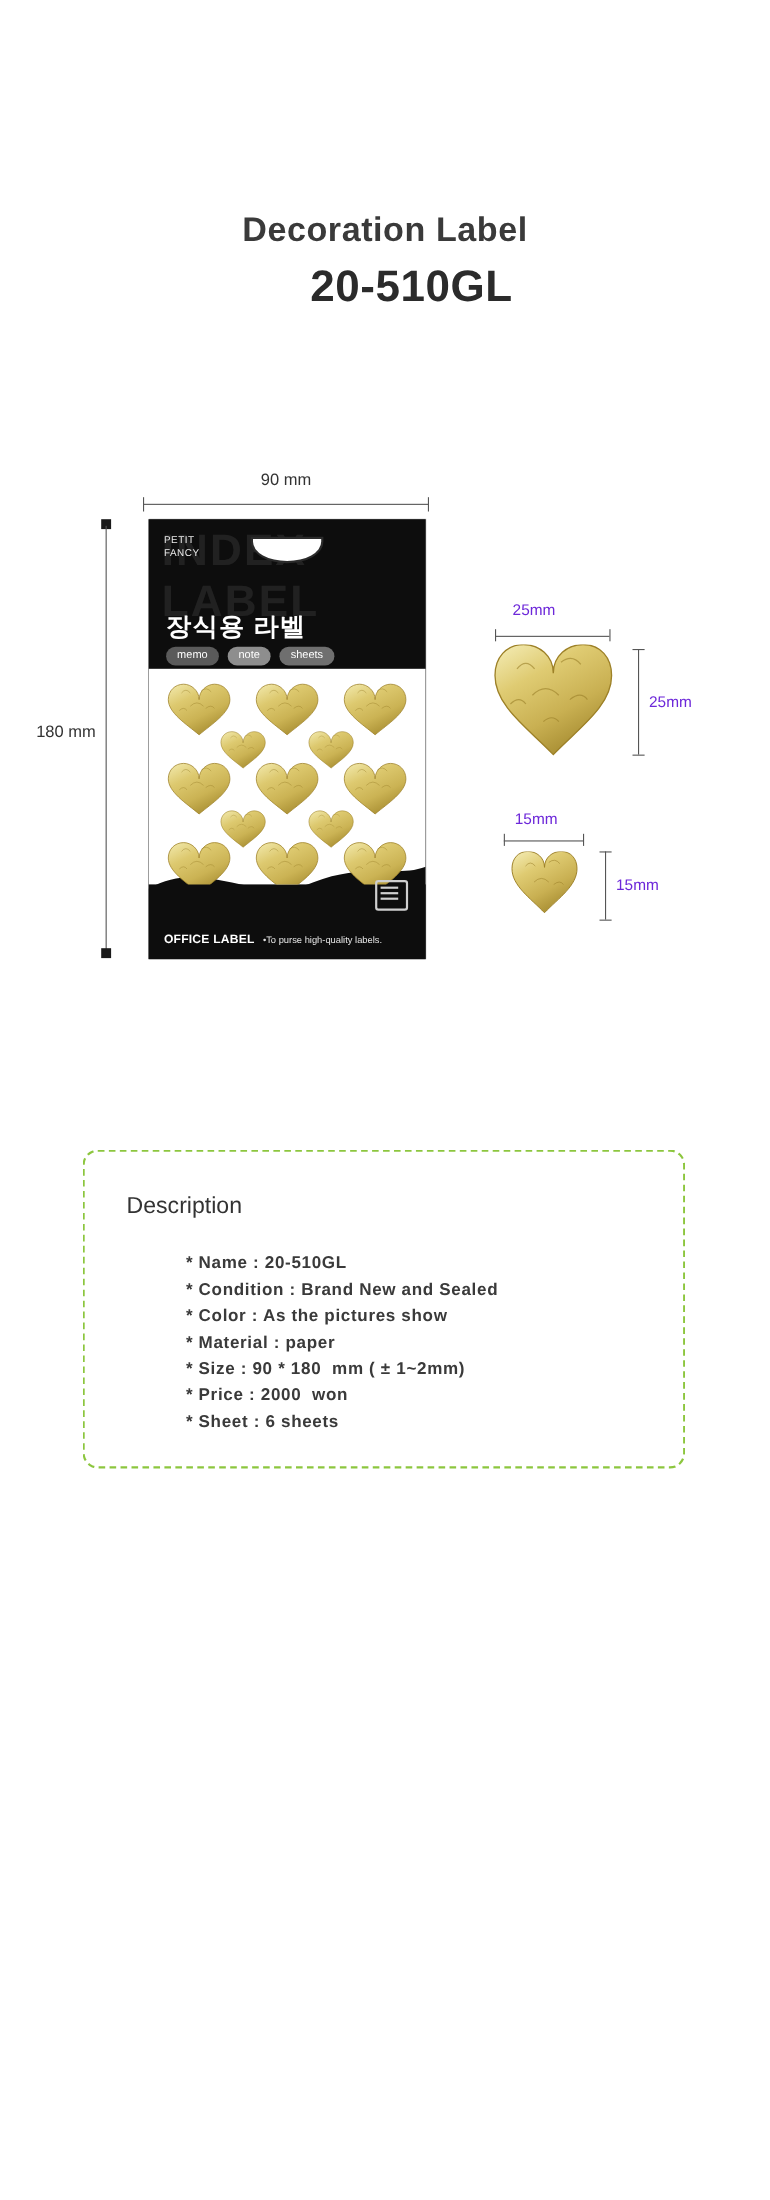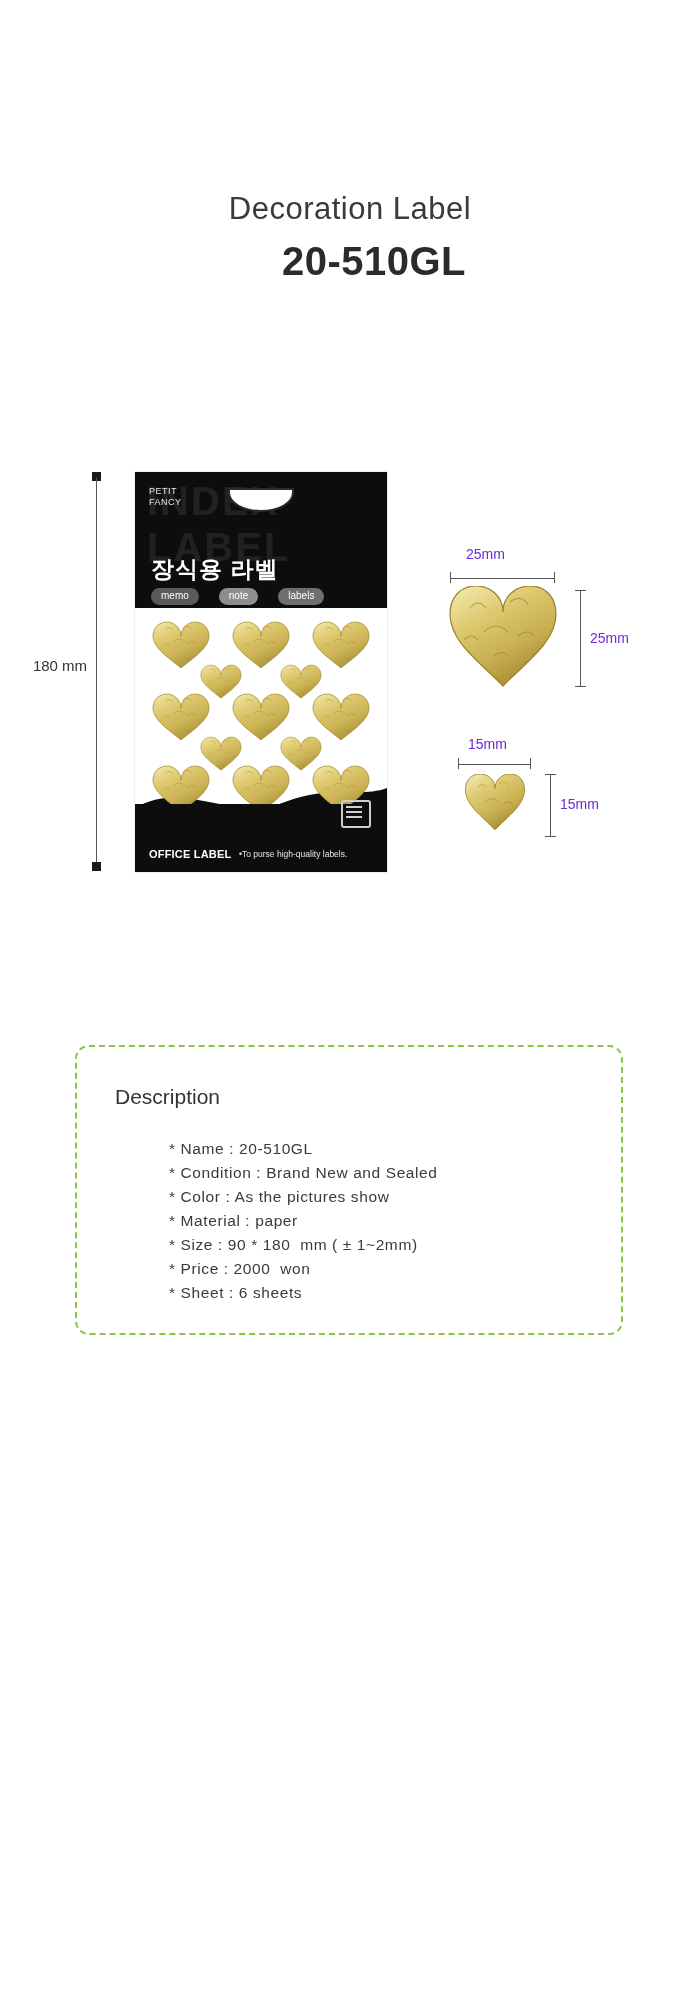--- a/index.html
+++ b/index.html
@@ -24,21 +24,21 @@
   
   .header {
     position: absolute;
     top: 190px;
     left: 0;
     width: 700px;
     text-align: center;
   }
   .header .title {
     font-size: 31px;
-    font-weight: 400;
+    font-weight: 700;
     color: #3a3a3a;
     letter-spacing: 0.5px;
     line-height: 1.2;
   }
   .header .code {
     font-size: 40px;
     font-weight: 700;
     color: #2b2b2b;
     margin-top: 12px;
     letter-spacing: 0.5px;
@@ -175,21 +175,21 @@
     font-size: 23px;
     font-weight: 700;
     color: #ffffff;
     letter-spacing: 1px;
   }
   .pkg-tags {
     position: absolute;
     left: 16px;
     top: 116px;
     display: flex;
-    gap: 20px;
+    gap: 8px;
     text-align: center;
   }
   .pkg-tags .tag {
     font-size: 10px;
     color: #ffffff;
     background: #5a5a5a;
     border-radius: 9px;
     padding: 3px 10px 4px 10px;
     line-height: 1;
   }
@@ -327,20 +327,21 @@
     color: #333;
     font-weight: 400;
   }
   .desc-list {
     position: absolute;
     left: 92px;
     top: 90px;
     margin: 0;
     padding: 0;
     list-style: none;
+    font-weight: bold;
   }
   .desc-list li {
     font-size: 15.5px;
     color: #3a3a3a;
     line-height: 24px;
     letter-spacing: 0.6px;
     white-space: pre;
   }
 </style>
 </head>
@@ -348,20 +349,26 @@
 
 <div class="page">
 
   <div class="header">
     <div class="title">Decoration Label</div>
     <div class="code">20-510GL</div>
   </div>
 
   <div class="product-area">
 
+    <div class="dim-width-top">
+      <div class="dim-label">90  mm</div>
+      <div class="dim-line"></div>
+      <div class="cap left"></div>
+      <div class="cap right"></div>
+    </div>
 
     <div class="dim-height-left">
       <div class="sq top"></div>
       <div class="dim-line"></div>
       <div class="sq bottom"></div>
       <div class="dim-label">180  mm</div>
     </div>
 
     <div class="package">
 
@@ -375,21 +382,21 @@
         <div>FANCY</div>
       </div>
 
       <div class="pkg-hole"></div>
 
       <div class="pkg-korean">장식용 라벨</div>
 
       <div class="pkg-tags">
         <span class="tag memo">memo</span>
         <span class="tag note">note</span>
-        <span class="tag diary">labels</span>
+        <span class="tag diary">sheets</span>
       </div>
 
       <div class="pkg-white"></div>
 
       <svg class="pkg-wave" viewBox="0 0 252 100" preserveAspectRatio="none">
         <path d="M0,36 C52,6 96,52 150,30 C196,12 226,26 252,16 L252,100 L0,100 Z" fill="#0d0d0d"></path>
       </svg>
 
       <svg class="hearts" viewBox="0 0 252 196">
         <defs>

